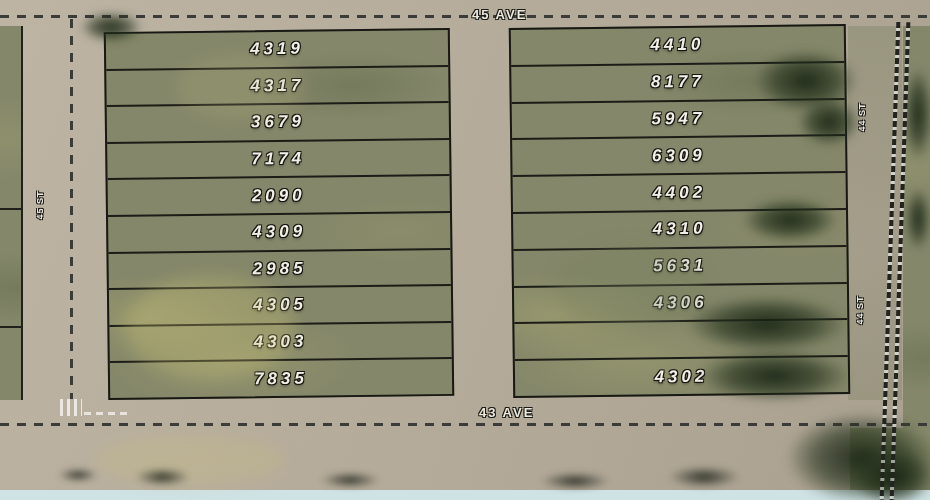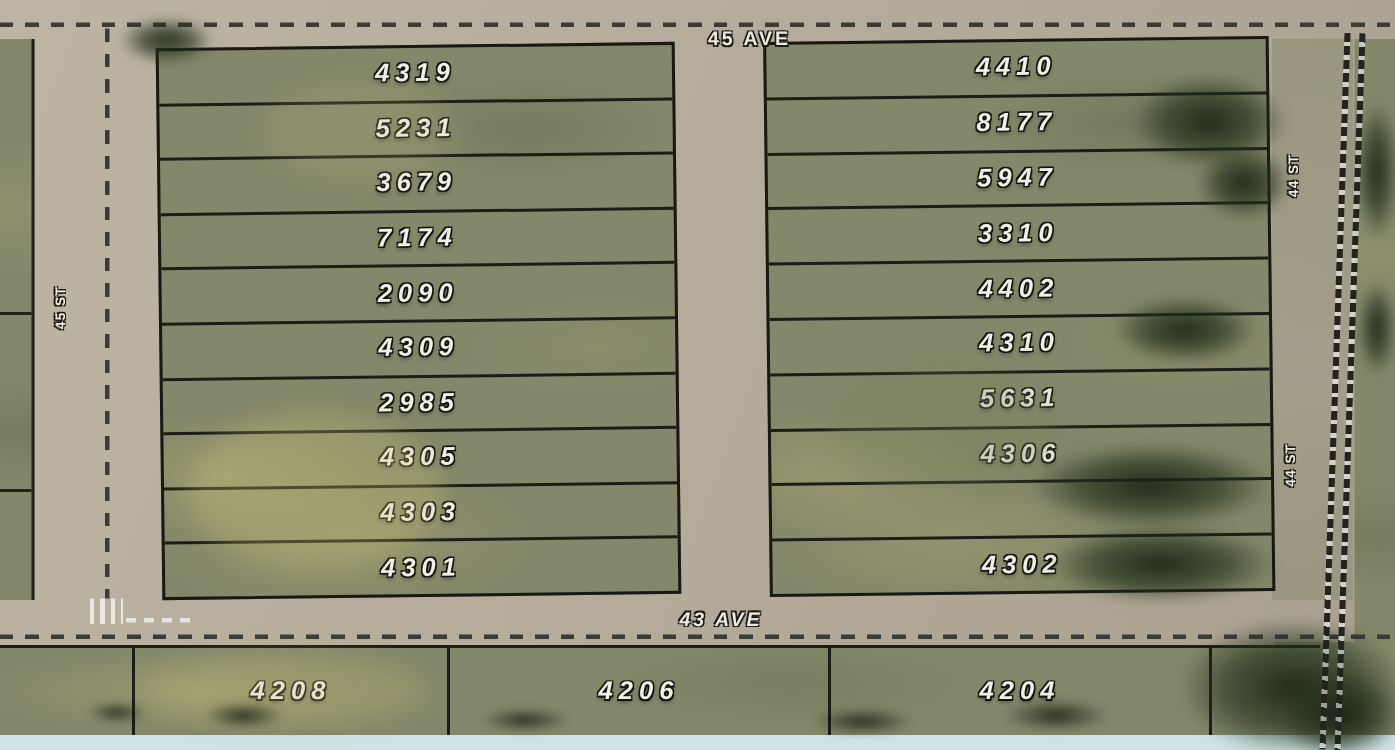--- a/index.html
+++ b/index.html
@@ -50,22 +50,22 @@
       radial-gradient(ellipse 200px 40px at 15% 50%, rgba(195,188,120,.3), transparent 70%),
       radial-gradient(ellipse 180px 40px at 60% 40%, rgba(70,80,50,.18), transparent 70%),
       #84876a;}
   .cell{display:flex; align-items:center; justify-content:center; border-left:2px solid #1c1c18; box-sizing:border-box;}
   .cell:first-child{border-left:none;}
   .pale-strip{position:absolute; left:0; top:490px; width:930px; height:10px; background:#cfe2e4;}
   
   .street-label{position:absolute; font-weight:bold; font-size:13px; letter-spacing:2px; color:#eceadf;
     text-shadow:-1px -1px 0 #1a1a16,1px -1px 0 #1a1a16,-1px 1px 0 #1a1a16,1px 1px 0 #1a1a16; white-space:nowrap;}
   .street-label.vertical{font-size:9px; letter-spacing:1px; transform:rotate(-90deg); transform-origin:center;}
-  .ave45{left:472px; top:18px;}
-  .ave43{left:453px; top:405px;font-style:italic;}
+  .ave45{left:472px; top:7px;}
+  .ave43{left:479px; top:405px;}
   .st-left{left:18px; top:200px; width:44px; text-align:center;}
   .st-right-1{left:840px; top:112px; width:44px; text-align:center;}
   .st-right-2{left:838px; top:305px; width:44px; text-align:center;}
   
   .tree{position:absolute; border-radius:50%; filter:blur(4px);
     background:radial-gradient(closest-side, rgba(22,33,18,.9), rgba(36,50,28,.6) 60%, transparent);}
   .shadow{position:absolute; border-radius:50%; filter:blur(3px);
     background:radial-gradient(closest-side, rgba(15,22,12,.8), transparent);}
   .patch{position:absolute; border-radius:50%; filter:blur(8px); pointer-events:none;}
   
@@ -91,21 +91,21 @@
   <div class="dash-h bottom-dash"></div>
   <div class="dash-v left-road-dash"></div>
   <div class="crosswalk"></div>
   <div class="road-mark"></div>
 
   <div class="block west">
     <div class="row">
         <span class="lot">4319</span>
       </div>
     <div class="row">
-        <span class="lot">5231</span>
+        <span class="lot">4317</span>
       </div>
     <div class="row">
         <span class="lot">3679</span>
       </div>
     <div class="row">
         <span class="lot">7174</span>
       </div>
     <div class="row">
         <span class="lot">2090</span>
       </div>
@@ -115,36 +115,36 @@
     <div class="row">
         <span class="lot">2985</span>
       </div>
     <div class="row">
         <span class="lot">4305</span>
       </div>
     <div class="row">
         <span class="lot">4303</span>
       </div>
     <div class="row">
-        <span class="lot">4301</span>
+        <span class="lot">7835</span>
       </div>
   </div>
 
   <div class="block east">
     <div class="row">
         <span class="lot">4410</span>
       </div>
     <div class="row">
         <span class="lot">8177</span>
       </div>
     <div class="row">
         <span class="lot">5947</span>
       </div>
     <div class="row">
-        <span class="lot">3310</span>
+        <span class="lot">6309</span>
       </div>
     <div class="row">
         <span class="lot">4402</span>
       </div>
     <div class="row">
         <span class="lot">4310</span>
       </div>
     <div class="row">
         <span class="lot">5631</span>
       </div>
@@ -152,33 +152,20 @@
         <span class="lot">4306</span>
       </div>
     <div class="row">
         <span class="lot"></span>
       </div>
     <div class="row">
         <span class="lot">4302</span>
       </div>
   </div>
 
-  <div class="south-block">
-    <div class="cell" style="width:88px;"></div>
-    <div class="cell" style="width:210px;">
-        <span class="lot">4208</span>
-      </div>
-    <div class="cell" style="width:254px;">
-        <span class="lot">4206</span>
-      </div>
-    <div class="cell" style="width:254px;">
-        <span class="lot">4204</span>
-      </div>
-    <div class="cell" style="flex:1;"></div>
-  </div>
   <div class="pale-strip"></div>
 
   <div class="patch" style="left:125px;top:275px;width:170px;height:105px;background:rgba(205,196,120,.28);"></div>
   <div class="patch" style="left:175px;top:55px;width:130px;height:65px;background:rgba(190,185,125,.18);"></div>
   <div class="patch" style="left:555px;top:245px;width:150px;height:85px;background:rgba(120,128,92,.3);"></div>
   <div class="patch" style="left:95px;top:435px;width:190px;height:50px;background:rgba(200,192,118,.25);"></div>
 
   <div class="tree" style="left:80px;top:12px;width:62px;height:30px;"></div>
   <div class="tree" style="left:754px;top:50px;width:104px;height:62px;"></div>
   <div class="tree" style="left:798px;top:98px;width:62px;height:48px;"></div>

